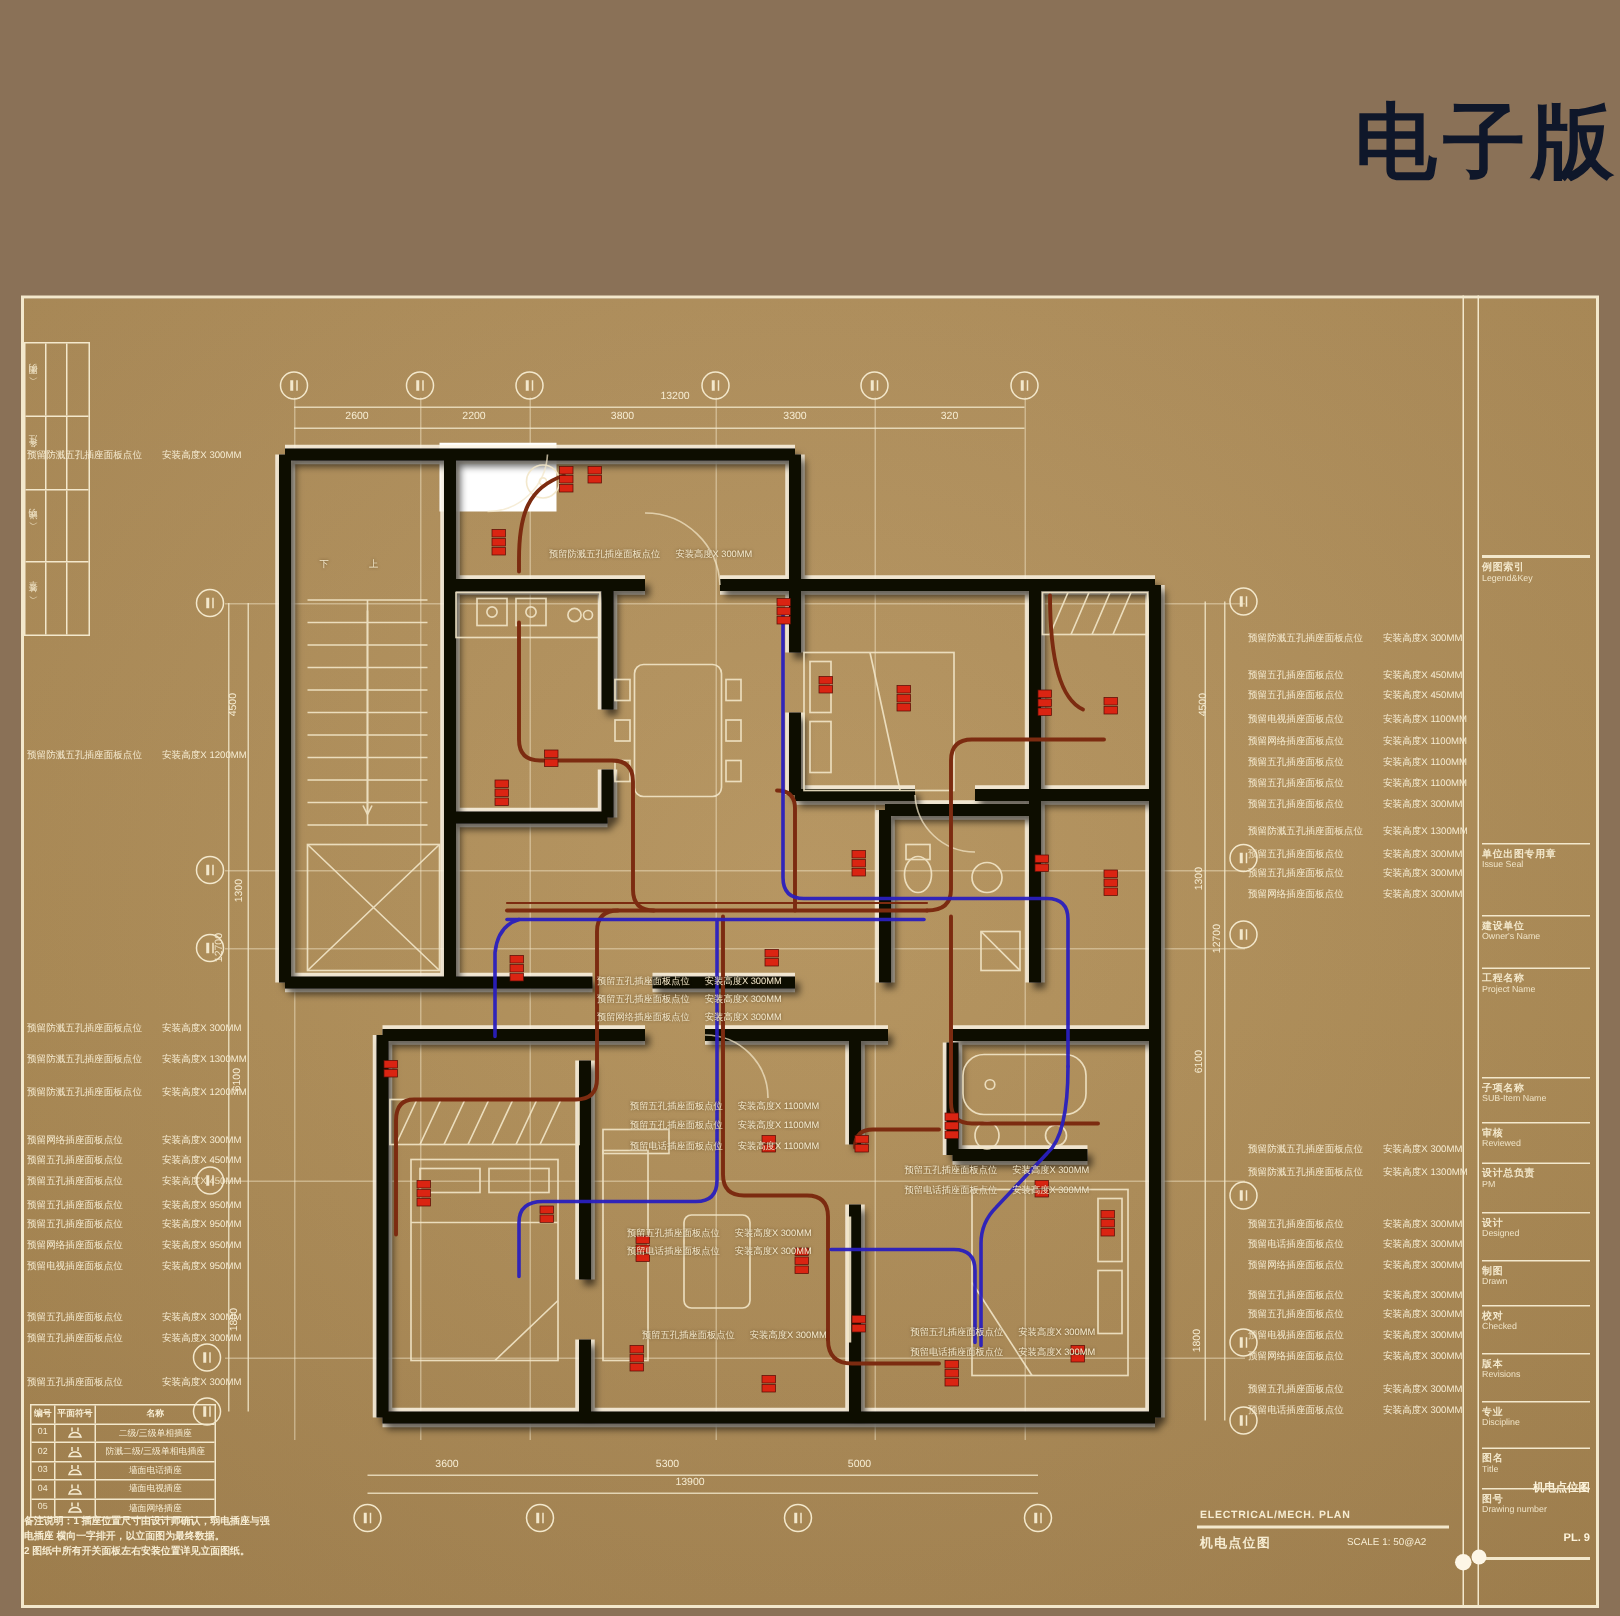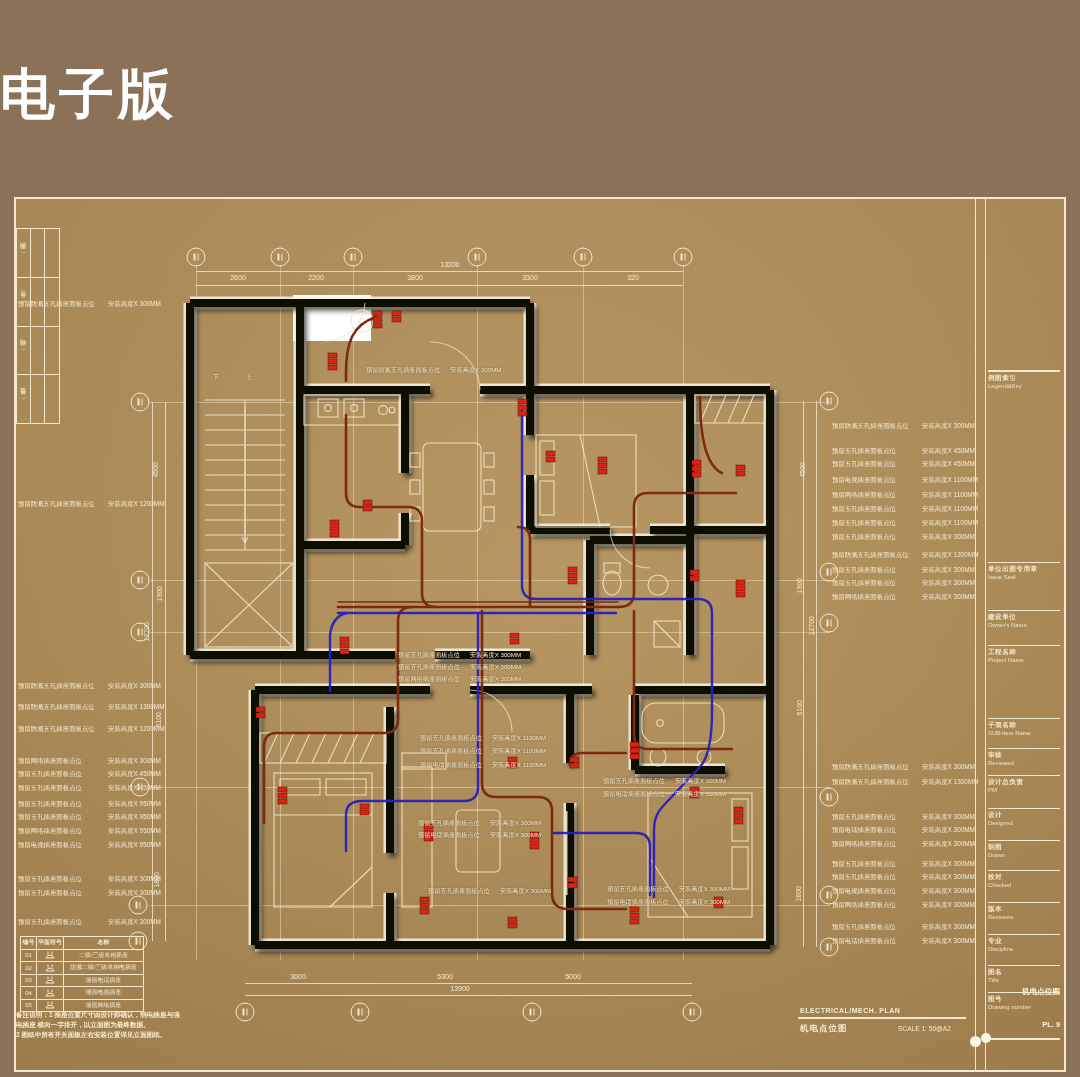--- a/index.html
+++ b/index.html
@@ -4,22 +4,22 @@
 <style>
   html,body{margin:0;padding:0}
   body{
     width:1080px;height:1077px;position:relative;overflow:hidden;
     background:#8a7157;
     font-family:"Liberation Sans","DejaVu Sans",sans-serif;
     -webkit-font-smoothing:antialiased;
   }
   
   .banner-title{
-    position:absolute;left:0;top:58px;width:100%;text-align:left;
-    color:#ffffff;font-size:55px;font-weight:600;letter-spacing:4px;
+    position:absolute;left:0;top:58px;width:100%;text-align:right;
+    color:#0f172a;font-size:55px;font-weight:600;letter-spacing:4px;
   }
   
   .sheet{
     position:absolute;left:14px;top:197px;width:1052px;height:875px;
     border:2px solid #f3e8cc;box-sizing:border-box;
     background:linear-gradient(180deg,#b6945f 0%,#b29059 55%,#ab8955 100%);
   }
   .sheet-vignette{position:absolute;inset:0;background:radial-gradient(ellipse at 50% 45%,rgba(255,255,255,.05),rgba(80,60,30,.16));pointer-events:none}
   .tb-divider{position:absolute;top:197px;height:875px;width:1px;background:#f3e8cc}
   

